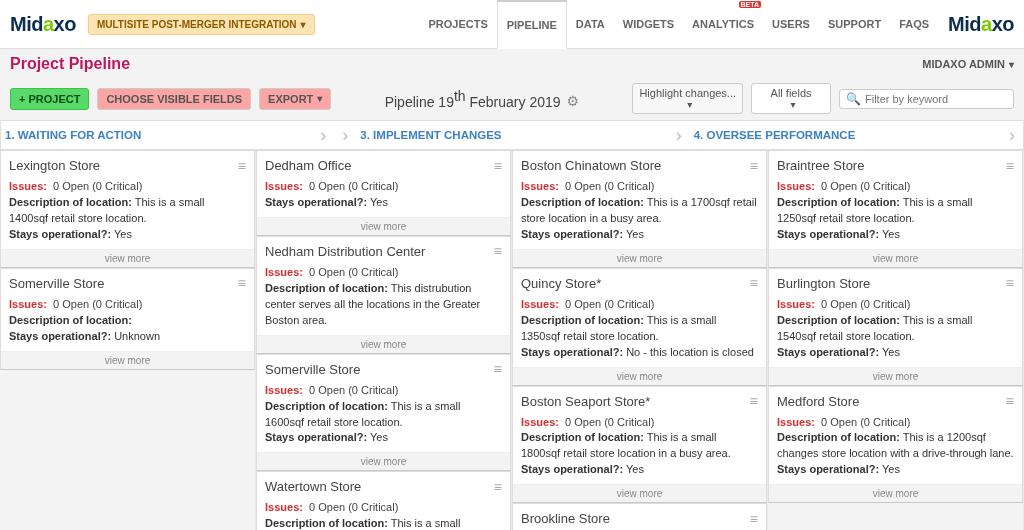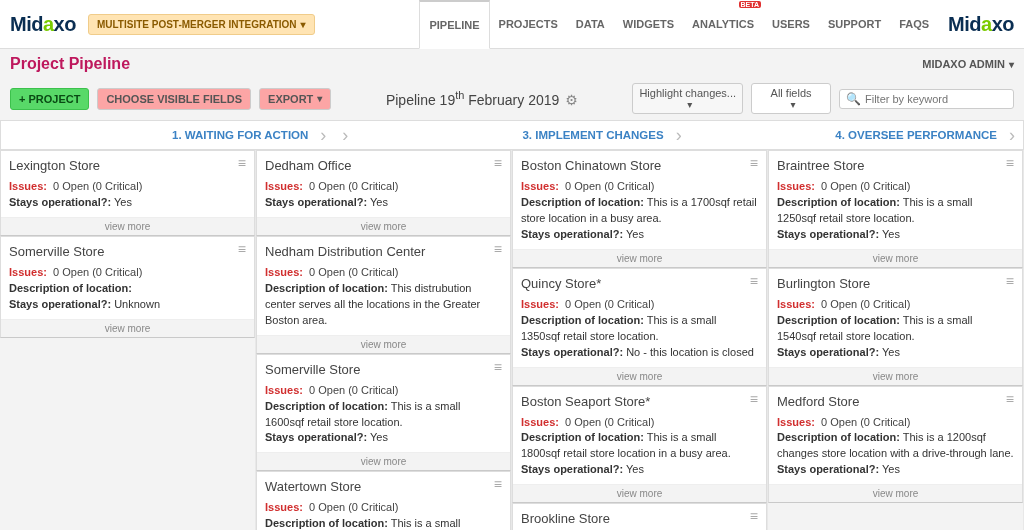--- a/index.html
+++ b/index.html
@@ -14,33 +14,33 @@
 .nav-item.active { background: #fff; border-left: 1px solid #ddd; border-right: 1px solid #ddd; border-top: 2px solid #ccc; border-bottom: 1px solid #fff; margin-bottom: -1px; }
 .beta { position: absolute; top: 1px; right: 2px; background: #e03131; color: #fff; font-size: 7px; padding: 0 2px; border-radius: 2px; }
 .logo-right { padding-right: 10px; }
 .subbar { display: flex; align-items: center; padding: 6px 10px; }
 .page-title { font-size: 16px; font-weight: 700; color: #be185d; }
 .user-menu { margin-left: auto; font-size: 11px; font-weight: 700; color: #555; cursor: pointer; display: flex; align-items: center; }
 .toolbar { display: flex; align-items: center; padding: 4px 10px 6px 10px; gap: 8px; }
 .btn { background: #fca5a5; border: 1px solid #ccc; border-radius: 3px; padding: 4px 8px; font-size: 11px; font-weight: 700; color: #555; cursor: pointer; display: inline-flex; align-items: center; }
 .btn.green { background: #58d968; border-color: #3cc14c; color: #0a4a14; }
 .pipeline-date { flex: 1; text-align: center; font-size: 14px; color: #444; }
-.pipeline-date sup { font-size: 11px; }
+.pipeline-date sup { font-size: 14px; }
 .gear { margin-left: 6px; color: #888; cursor: pointer; }
 .select { background: #f7f7f7; border: 1px solid #ccc; border-radius: 3px; padding: 3px 6px; font-size: 11px; color: #555; cursor: pointer; display: inline-flex; align-items: center; min-width: 110px; justify-content: space-between; flex-direction: column; }
 .select.all { min-width: 80px; background:#fff;}
 .search-wrap { display: flex; align-items: center; border: 1px solid #ccc; background: #fff; border-radius: 3px; padding: 2px 6px; min-width: 130px; }
 .search-wrap input { border: none; outline: none; font-size: 11px; width: 100%; }
 .stages { display: flex; background: #fff; border: 1px solid #ddd; }
-.stage-head { flex: 1; padding: 8px 4px; text-align: right; font-size: 11.5px; font-weight: 700; color: #3b82c4; position: relative; }
+.stage-head { flex: 1; padding: 8px 4px; text-align: left; font-size: 11.5px; font-weight: 700; color: #3b82c4; position: relative; }
 .stage-arrow { width: 22px; display: flex; align-items: center; justify-content: center; color: #bbb; font-size: 18px; }
 .board { display: flex; }
 .col { flex: 1; min-width: 0; border-right: 1px solid #e8e8e8; }
 .card { background: #fff; border: 1px solid #ddd; border-bottom: 1px solid #c9c9c9; margin: 0 0 0 0; position: relative; }
-.card-head { display: flex; padding: 7px 8px 4px 8px; }
+.card-head { display: flex; align-items: center; padding: 7px 8px 4px 8px; }
 .card-title { font-size: 13px; color: #444; }
 .card-menu { margin-left: auto; color: #aaa; cursor: pointer; font-size: 14px; line-height: 10px; }
 .card-body { padding: 2px 8px 6px 8px; font-size: 11px; line-height: 1.45; color: #333; }
 .issues-label { color: #d12f2f; font-weight: 700; }
 .issues-val { color: #444; }
 .field-label { font-weight: 700; color: #333; }
 .view-more { background: #f3f3f3; text-align: center; font-size: 10px; color: #888; padding: 3px 0; border-top: 1px solid #eee; cursor: pointer; }
 .caret { margin-left: 4px; font-size: 10px; }
 .chev { font-weight: 400; font-size: 18px; color: #bbb; }
 .plus { font-weight: 900; margin-right: 3px; }
@@ -48,22 +48,22 @@
 </head>
 <body>
 
 <div class="topbar">
   <div class="logo"><span class="a">Mid</span><span class="b">a</span><span class="a">xo</span></div>
   <div class="context-btn">
       <span>MULTISITE POST-MERGER INTEGRATION</span>
       <span class="caret">▾</span>
     </div>
   <div class="nav">
+    <div class="nav-item">PROJECTS</div>
     <div class="nav-item active">PIPELINE</div>
-    <div class="nav-item">PROJECTS</div>
     <div class="nav-item">DATA</div>
     <div class="nav-item">WIDGETS</div>
     <div class="nav-item">
         <span>ANALYTICS</span>
         <span class="beta">BETA</span>
       </div>
     <div class="nav-item">USERS</div>
     <div class="nav-item">SUPPORT</div>
     <div class="nav-item">FAQS</div>
   </div>
@@ -123,20 +123,21 @@
 
 <div class="board" id="board">
     <div class="col">
       <div class="card">
         <div class="card-head">
           <div class="card-title">Lexington Store</div>
           <div class="card-menu">≡</div>
         </div>
         <div class="card-body">
           <div><span class="issues-label">Issues:</span> &nbsp;<span class="issues-val">0 Open  (0 Critical)</span></div>
+          <div><span class="field-label">Description of location:</span> <span>This is a small 1400sqf retail store location.</span></div>
           <div><span class="field-label">Stays operational?:</span> <span>Yes</span></div>
         </div>
         <div class="view-more">view more</div>
       </div>
       <div class="card">
         <div class="card-head">
           <div class="card-title">Somerville Store</div>
           <div class="card-menu">≡</div>
         </div>
         <div class="card-body">

